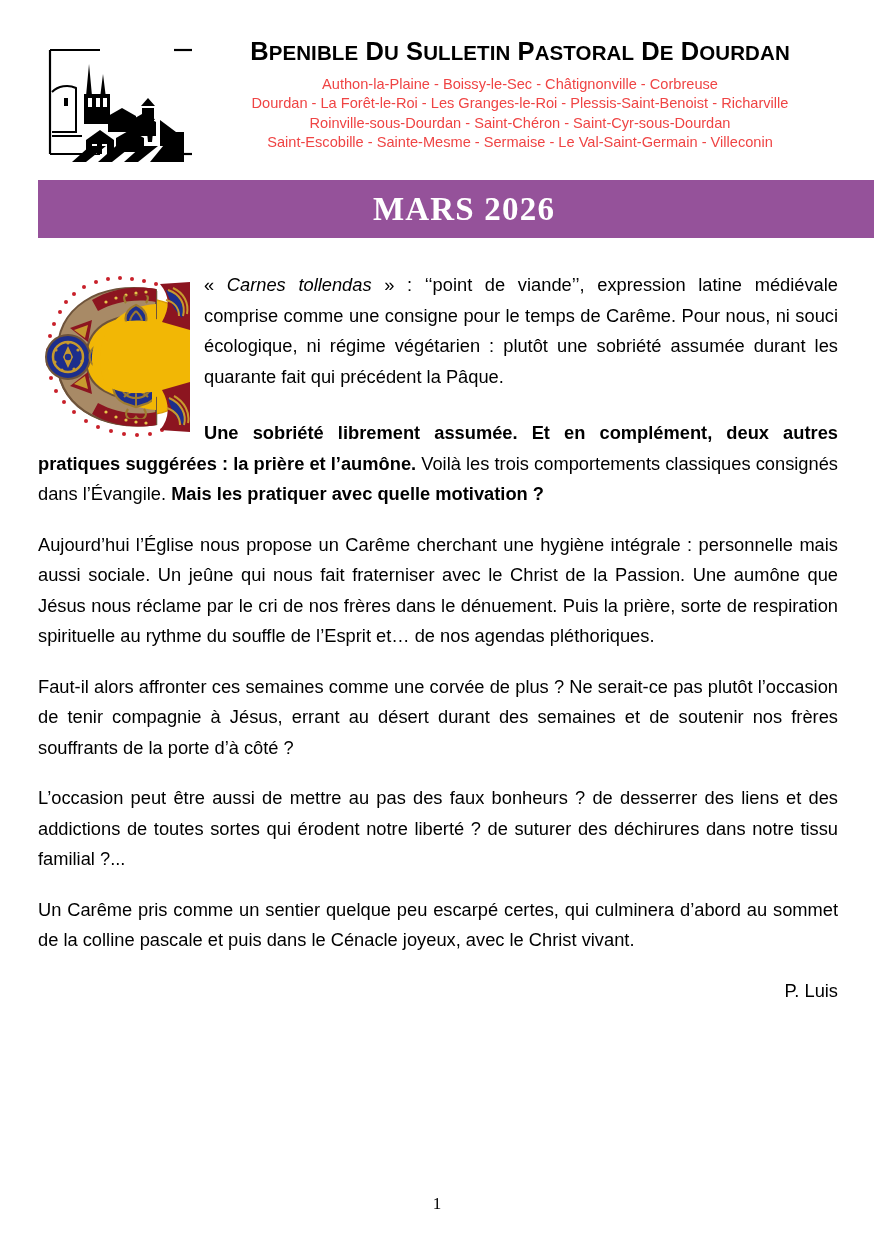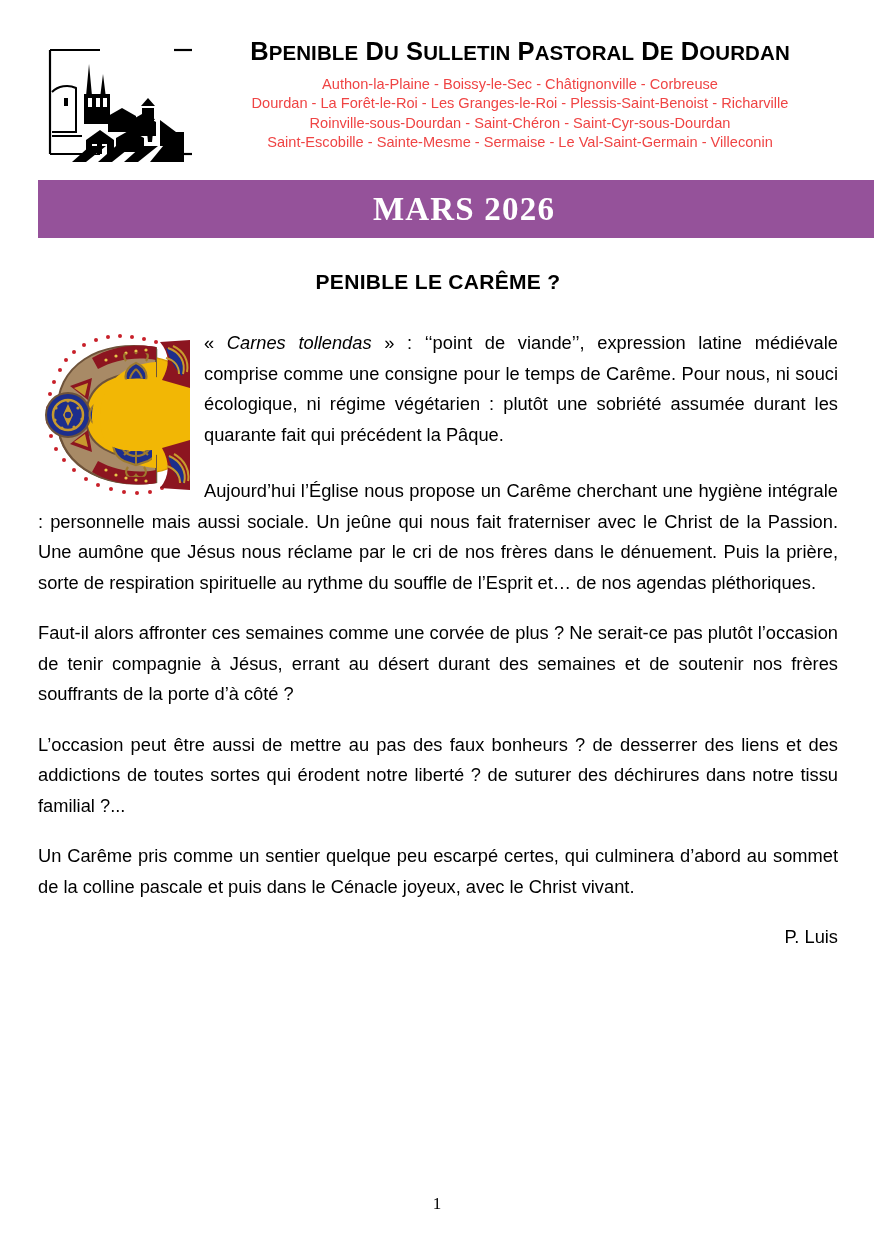--- a/index.html
+++ b/index.html
@@ -228,21 +228,20 @@
       </div>
     </div>
   </div>
 
   <div class="month-banner">
     <span class="month-text">MARS 2026</span>
   </div>
 
   <div class="article">
 
-    <h2 class="article-heading">PENIBLE LE CARÊME ?</h2>
 
     <div class="illuminated-initial">
       <svg width="150" height="168" viewBox="0 0 150 168" xmlns="http://www.w3.org/2000/svg">
         <defs>
           <clipPath id="cbowl">
             <path d="M112 24 C72 16 30 40 26 84 C22 128 62 152 112 146 L112 120
                      C78 126 50 112 52 84 C54 56 80 44 112 50 Z"></path>
           </clipPath>
         </defs>
 
@@ -375,20 +374,23 @@
             <path d="M127 136 C135 139 140 145 140 153"></path>
           </g>
         </g>
       </svg>
     </div>
 
     <p class="body-text first">
       <span>« </span><i>Carnes tollendas</i><span> » : ‘‘point de viande’’, expression latine médiévale comprise comme une consigne pour le temps de Carême. Pour nous, ni souci écologique, ni régime végétarien : plutôt une sobriété assumée durant les quarante fait qui précédent la Pâque.</span>
     </p>
 
+    <p class="body-text">
+      <b>Une sobriété librement assumée. Et en complément, deux autres pratiques suggérées : la prière et l’aumône.</b><span> Voilà les trois comportements classiques consignés dans l’Évangile. </span><b>Mais les pratiquer avec quelle motivation ?</b>
+    </p>
 
     <p class="body-text">
       <span>Aujourd’hui l’Église nous propose un Carême cherchant une hygiène intégrale : personnelle mais aussi sociale. Un jeûne qui nous fait fraterniser avec le Christ de la Passion. Une aumône que Jésus nous réclame par le cri de nos frères dans le dénuement. Puis la prière, sorte de respiration spirituelle au rythme du souffle de l’Esprit et… de nos agendas pléthoriques.</span>
     </p>
 
     <p class="body-text">
       <span>Faut-il alors affronter ces semaines comme une corvée de plus ? Ne serait-ce pas plutôt l’occasion de tenir compagnie à Jésus, errant au désert durant des semaines et de soutenir nos frères souffrants de la porte d’à côté ?</span>
     </p>
 
     <p class="body-text">

